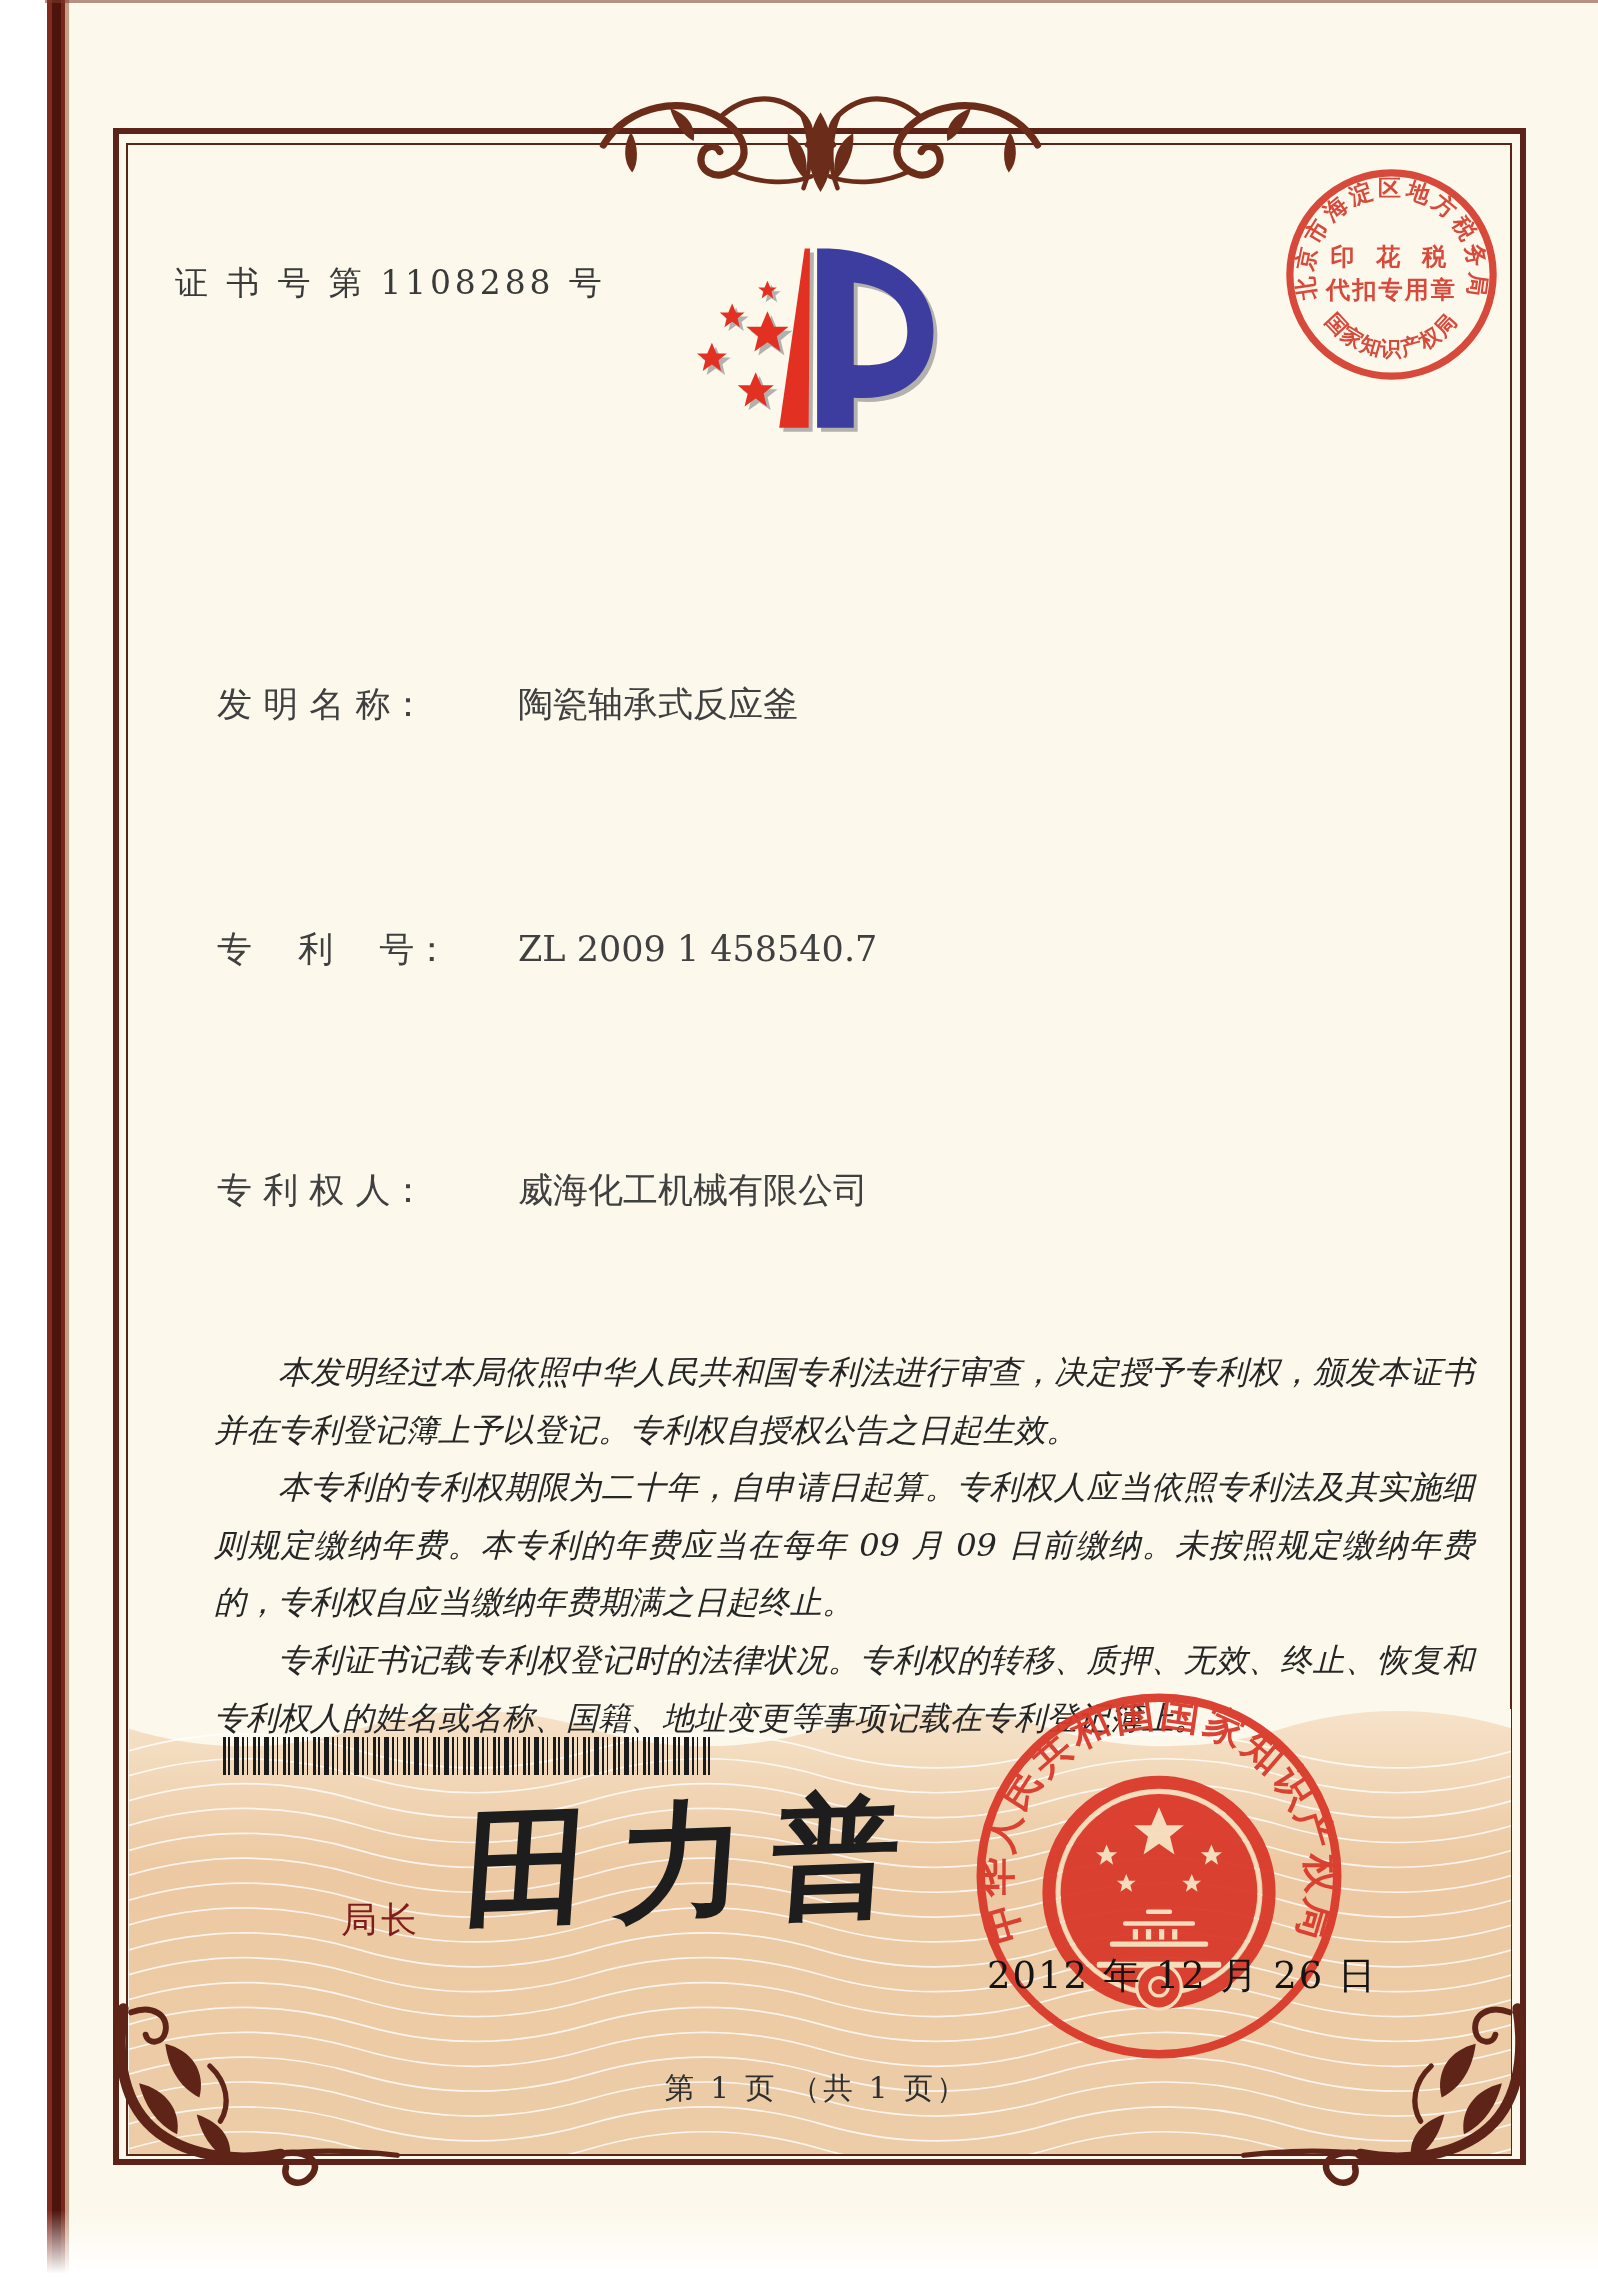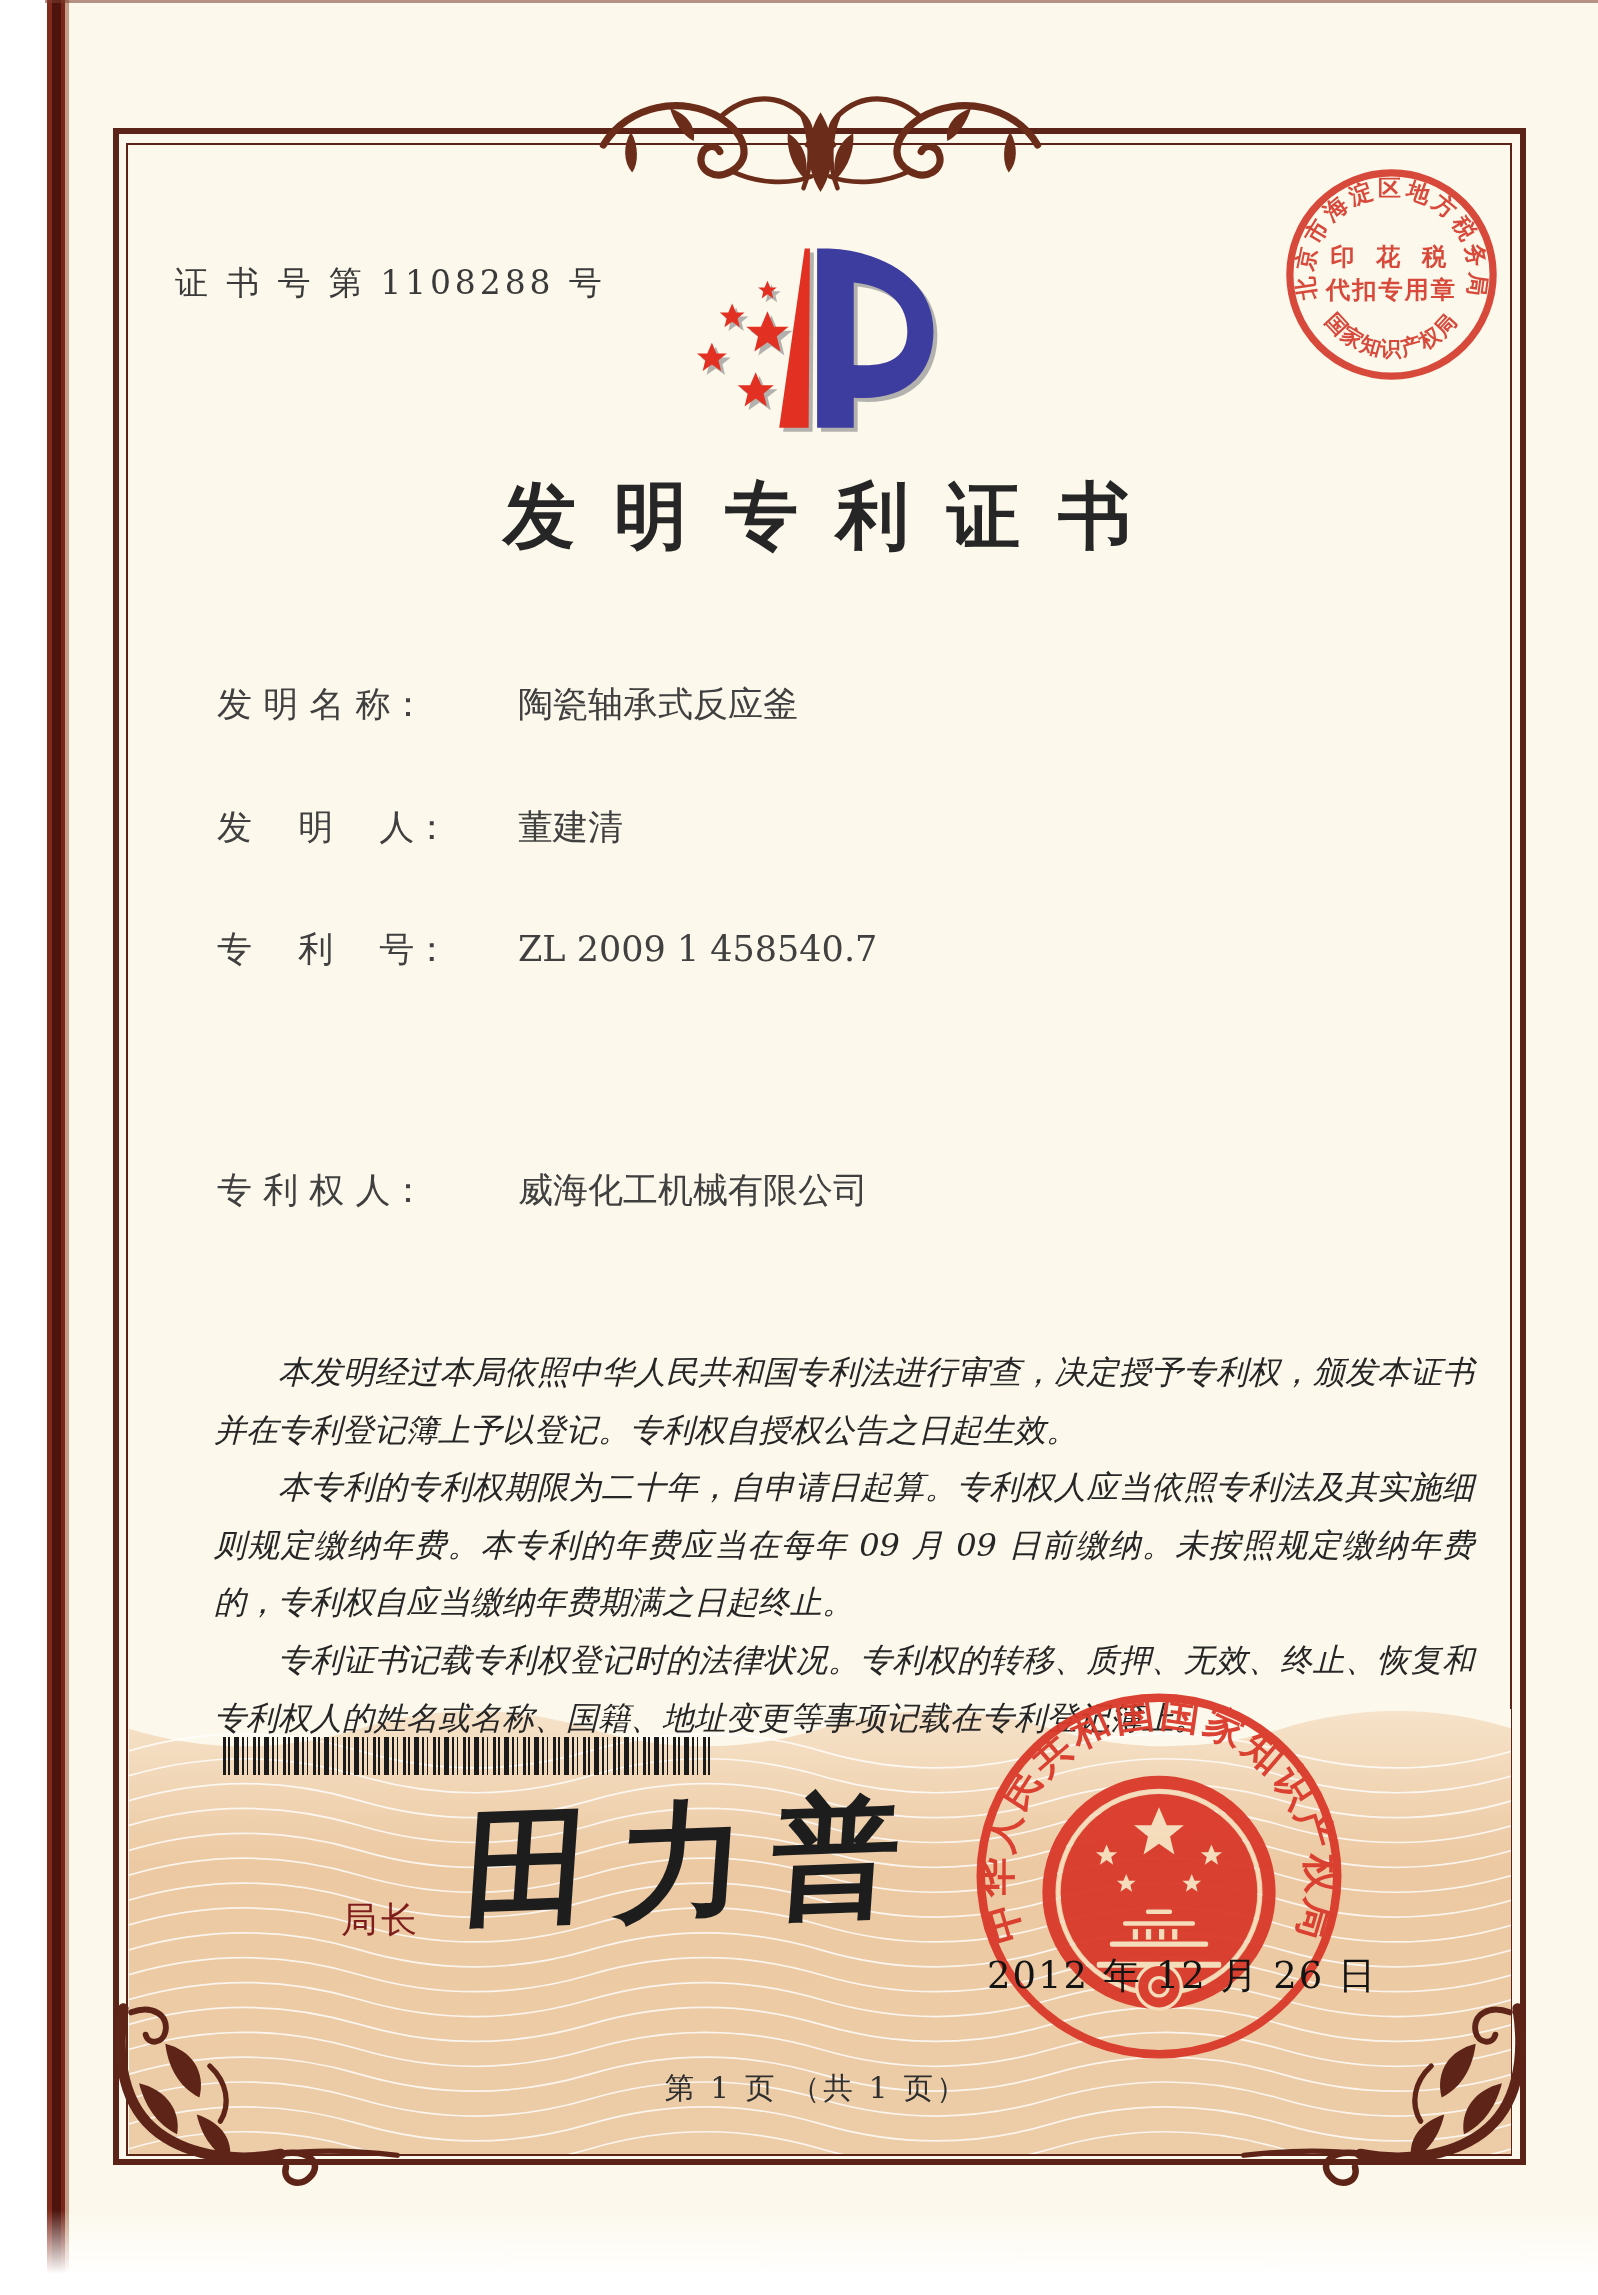--- a/index.html
+++ b/index.html
@@ -165,27 +165,23 @@
     <text font-size="35" font-weight="bold" fill="#d43b2c" letter-spacing="6">
       <textPath href="#taxTop" startOffset="50%" text-anchor="middle">北京市海淀区地方税务局</textPath>
     </text>
     <text font-size="32" font-weight="bold" fill="#d43b2c" letter-spacing="2">
       <textPath href="#taxBot" startOffset="50%" text-anchor="middle">国家知识产权局</textPath>
     </text>
     <text x="167" y="152" text-anchor="middle" font-size="37" font-weight="bold" fill="#d43b2c" letter-spacing="10">印 花 税</text>
     <text x="167" y="203" text-anchor="middle" font-size="37" font-weight="bold" fill="#d43b2c" letter-spacing="3">代扣专用章</text>
   </svg>
 
-  <div class="title">发明专利证书</div>
 
   <div class="row r1">
     <span class="lbl">发 明 名 称：</span><span class="val">陶瓷轴承式反应釜</span>
-  </div>
-  <div class="row r2">
-    <span class="lbl">发　 明　 人：</span><span class="val">董建清</span>
   </div>
   <div class="row r3">
     <span class="lbl">专　 利　 号：</span><span class="val">ZL 2009 1 458540.7</span>
   </div>
   <div class="row r5">
     <span class="lbl">专 利 权 人：</span><span class="val">威海化工机械有限公司</span>
   </div>
 
   <div class="body-text">
     <p>本发明经过本局依照中华人民共和国专利法进行审查，决定授予专利权，颁发本证书并在专利登记簿上予以登记。专利权自授权公告之日起生效。</p>

